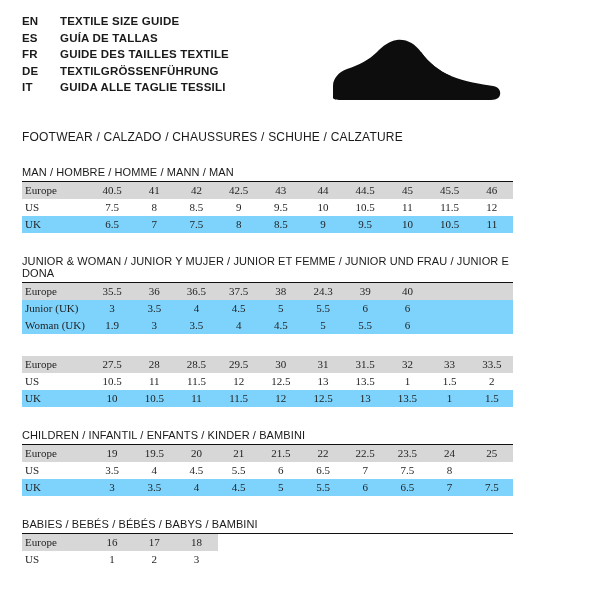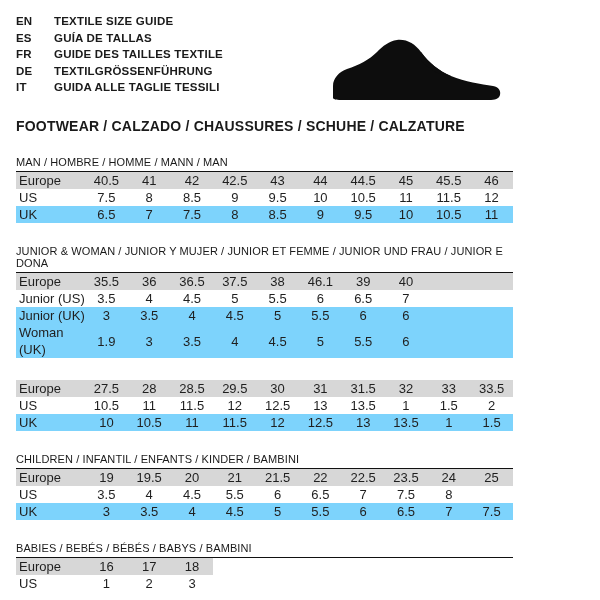--- a/index.html
+++ b/index.html
@@ -12,21 +12,21 @@
     background: #ffffff;
     font-family: "Liberation Sans", sans-serif;
     color: #1a1a1a;
     overflow: hidden;
   }
   .page {
     position: relative;
     width: 535px;
     height: 600px;
     box-sizing: border-box;
-    padding: 14px 22px 0 16px;
+    padding: 14px 22px 0 22px;
   }
 
   
   .header {
     position: relative;
     height: 96px;
   }
   .lang-table {
     border-collapse: collapse;
     font-size: 11.5px;
@@ -48,43 +48,44 @@
 
   .shoe-wrap {
     position: absolute;
     top: 22px;
     right: 8px;
     width: 180px;
     height: 72px;
   }
 
   .section-heading {
-    font-size: 14px;
-    font-weight: bold;
+    font-size: 12px;
+    font-weight: normal;
     letter-spacing: 0.2px;
-    margin: 8px 0 0 0;
+    margin: 20px 0 0 0;
   }
 
   
   .group {
     margin-top: 22px;
   }
   .group-title {
     font-size: 11px;
     font-weight: normal;
     letter-spacing: 0.1px;
     padding-bottom: 3px;
     border-bottom: 1.5px solid #111;
     margin-bottom: 0;
   }
   table.sizes {
     border-collapse: collapse;
     width: 100%;
-    font-size: 13px;
+    font-size: 11px;
     table-layout: fixed;
+    font-family: Liberation Serif, serif;
   }
   table.sizes td {
     height: 17px;
     line-height: 17px;
     padding: 0;
     text-align: center;
     color: #1f1f1f;
   }
   table.sizes td.rowlabel {
     text-align: left;
@@ -199,36 +200,23 @@
     <div class="group-title">JUNIOR &amp; WOMAN / JUNIOR Y MUJER / JUNIOR ET FEMME / JUNIOR UND FRAU / JUNIOR E DONA</div>
     <table class="sizes">
       <tbody>
         <tr class="shaded">
           <td class="rowlabel">Europe</td>
           <td>35.5</td>
           <td>36</td>
           <td>36.5</td>
           <td>37.5</td>
           <td>38</td>
-          <td>46.1</td>
+          <td>24.3</td>
           <td>39</td>
           <td>40</td>
-          <td></td>
-          <td></td>
-        </tr>
-        <tr class="plain">
-          <td class="rowlabel">Junior (US)</td>
-          <td>3.5</td>
-          <td>4</td>
-          <td>4.5</td>
-          <td>5</td>
-          <td>5.5</td>
-          <td>6</td>
-          <td>6.5</td>
-          <td>7</td>
           <td></td>
           <td></td>
         </tr>
         <tr class="alt">
           <td class="rowlabel">Junior (UK)</td>
           <td>3</td>
           <td>3.5</td>
           <td>4</td>
           <td>4.5</td>
           <td>5</td>

